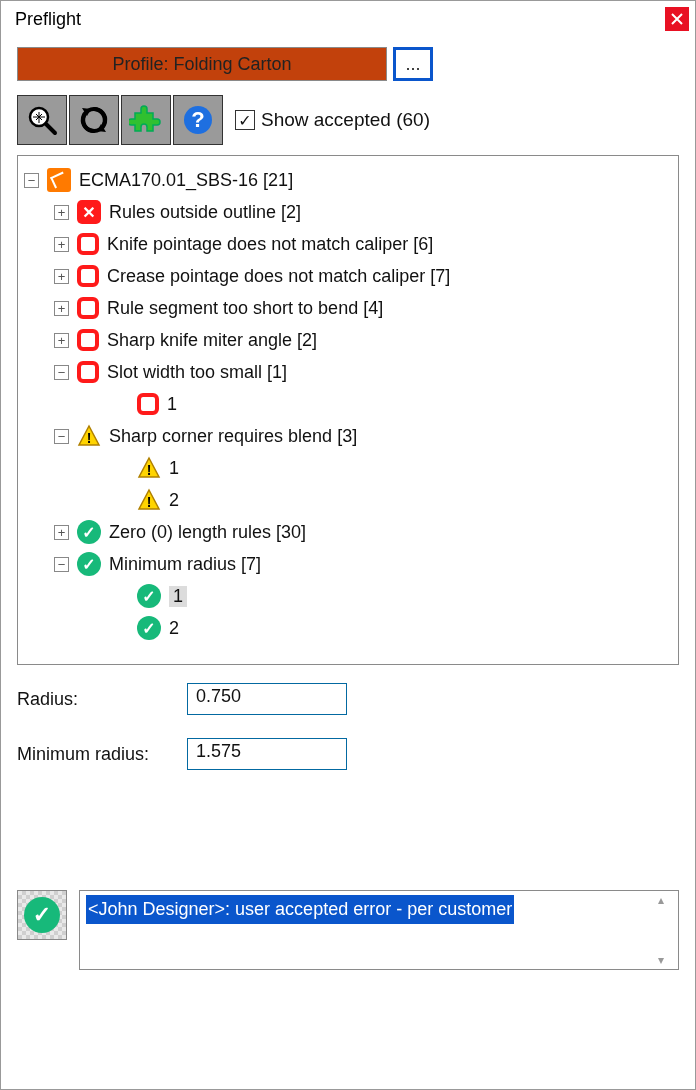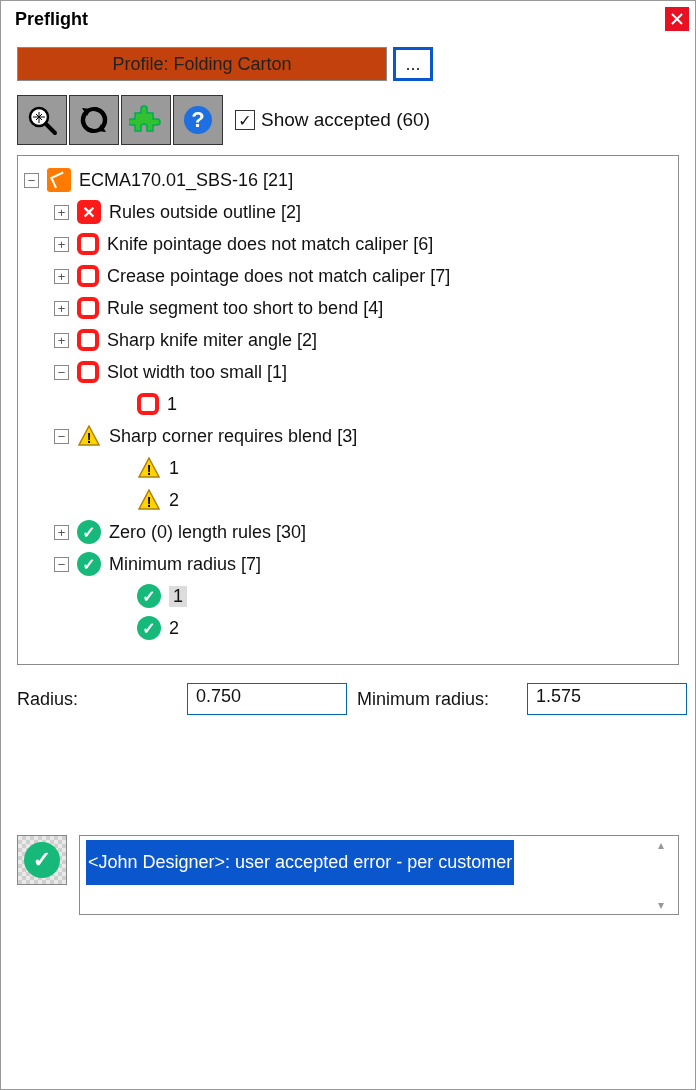--- a/index.html
+++ b/index.html
@@ -15,21 +15,21 @@
     border: 1px solid #999;
   }
   .titlebar {
     display: flex;
     align-items: center;
     justify-content: space-between;
     padding: 6px 6px 6px 14px;
     background: #fff;
   }
   .titlebar .title {
-    font-weight: bold;
+    font-weight: normal;
     font-size: 18px;
     color: #000;
   }
   .close-btn {
     width: 24px;
     height: 24px;
     background: #e81123;
     color: #fff;
     display: flex;
     align-items: center;
@@ -194,21 +194,22 @@
     font-size: 16px;
     font-weight: bold;
     display: inline-flex;
     align-items: center;
     justify-content: center;
   }
 
   .details {
     margin-top: 18px;
     display: flex;
-    gap: 10px;
+    flex-direction: column;
+    gap: 23px;
   }
   .field-row {
     display: flex;
     align-items: center;
   }
   .field-label {
     width: 170px;
     font-size: 18px;
     color: #111;
   }
@@ -242,21 +243,21 @@
     height: 80px;
     border: 1px solid #8a8a8a;
     padding: 4px 22px 4px 6px;
     position: relative;
     background: #fff;
   }
   .comment-text {
     background: #0a56cc;
     color: #fff;
     font-size: 18px;
-    padding: 12px 2px;
+    padding: 4px 2px;
     display: inline-block;
   }
   .scroll-arrows {
     position: absolute;
     right: 2px;
     top: 2px;
     bottom: 2px;
     width: 18px;
     display: flex;
     flex-direction: column;

